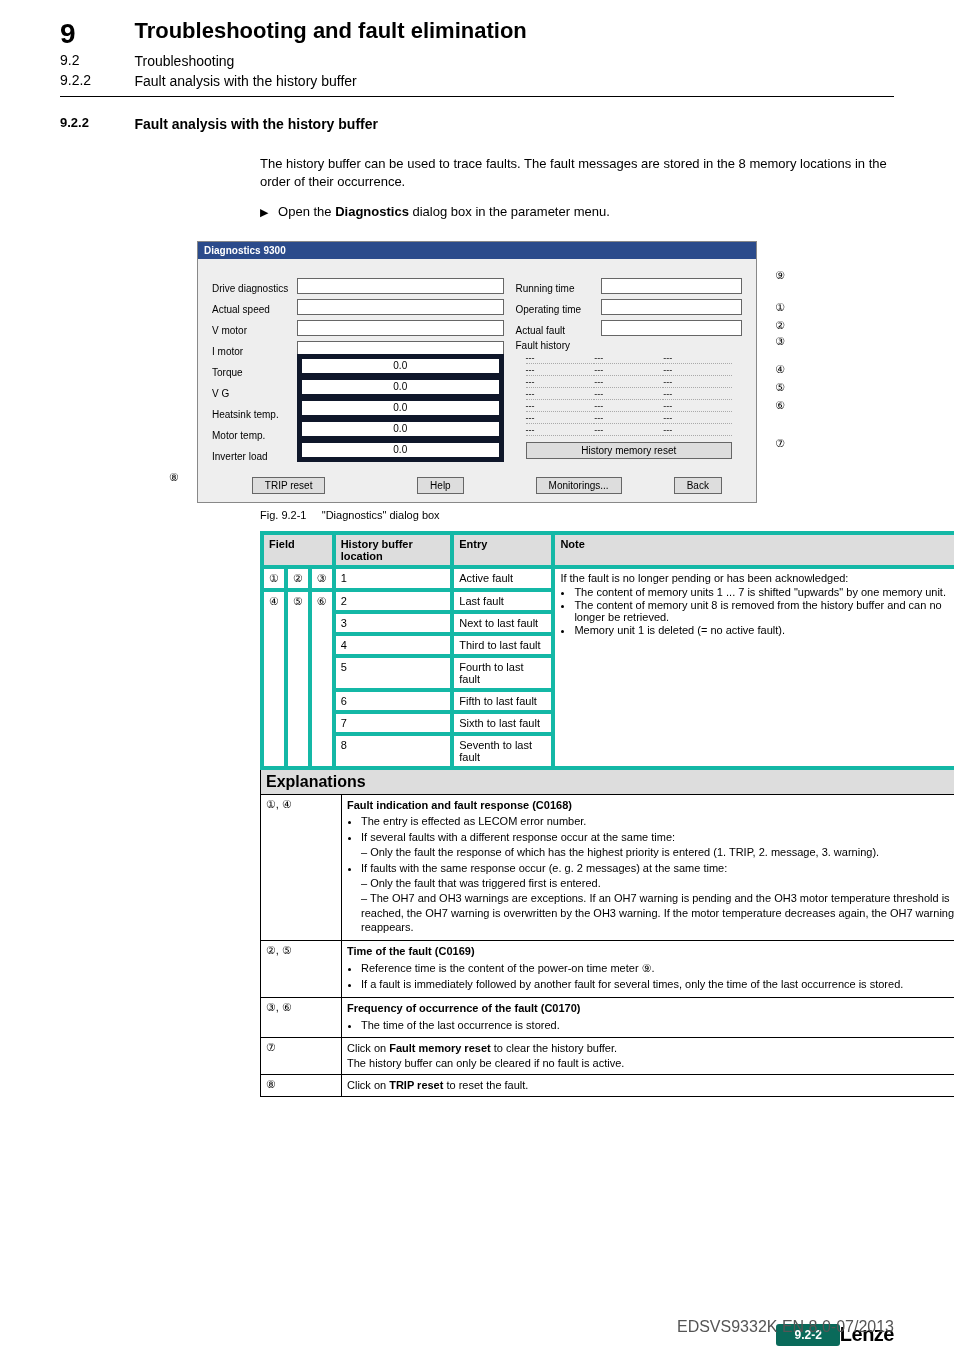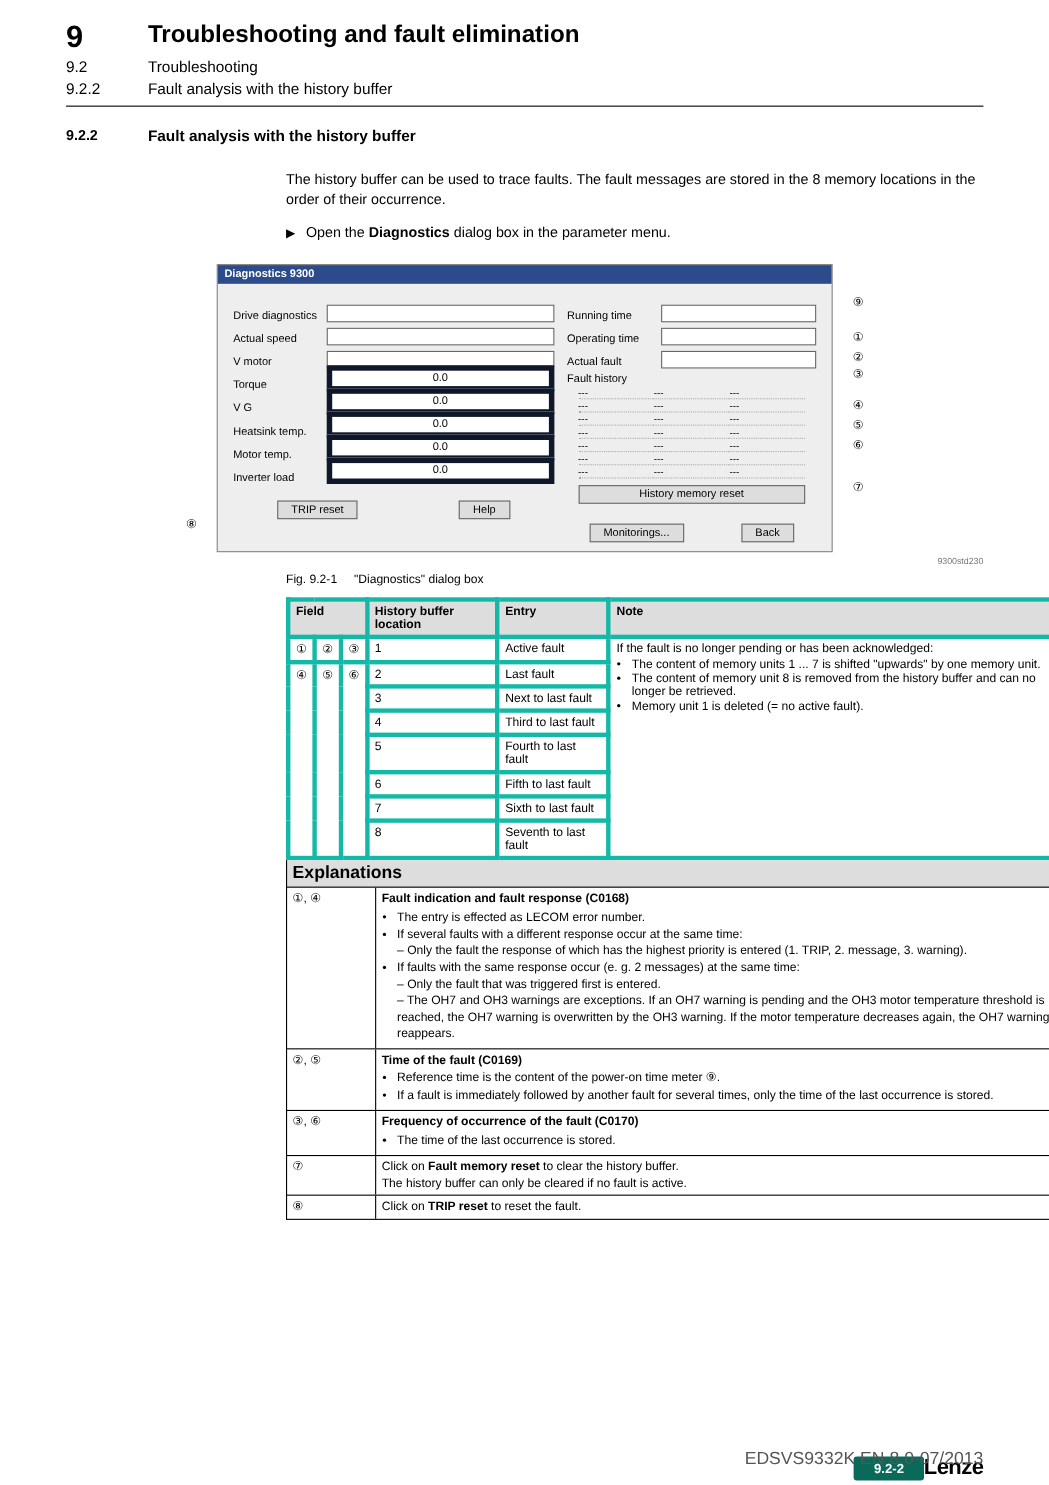--- a/index.html
+++ b/index.html
@@ -91,20 +91,24 @@
               </div>
             <div class="row">
                 <span class="row-label">Actual speed</span>
                 <span class="txtbox"></span>
               </div>
             <div class="row">
                 <span class="row-label">V motor</span>
                 <span class="txtbox"></span>
               </div>
             <div class="row">
+                <span class="row-label">I motor</span>
+                <span class="txtbox"></span>
+              </div>
+            <div class="row">
                 <span class="row-label">Torque</span>
                 <span class="valbox">0.0</span>
               </div>
             <div class="row">
                 <span class="row-label">V G</span>
                 <span class="valbox">0.0</span>
               </div>
             <div class="row">
                 <span class="row-label">Heatsink temp.</span>
                 <span class="valbox">0.0</span>
@@ -189,21 +193,20 @@
     <span class="callout" style="right:-28px;top:60px">①</span>
     <span class="callout" style="right:-28px;top:78px">②</span>
     <span class="callout" style="right:-28px;top:94px">③</span>
     <span class="callout" style="right:-28px;top:122px">④</span>
     <span class="callout" style="right:-28px;top:140px">⑤</span>
     <span class="callout" style="right:-28px;top:158px">⑥</span>
     <span class="callout" style="right:-28px;top:196px">⑦</span>
     <span class="callout" style="left:-28px;top:230px">⑧</span>
   </div>
 
-  <div class="cid">9300std230</div>
   <div class="fig-caption">
     <span>Fig. 9.2-1</span>
     &nbsp;&nbsp;&nbsp;
     <span>"Diagnostics" dialog box</span>
   </div>
 
   <table class="tbl">
     <tbody>
         <tr>
       <th colspan="3">Field</th>

